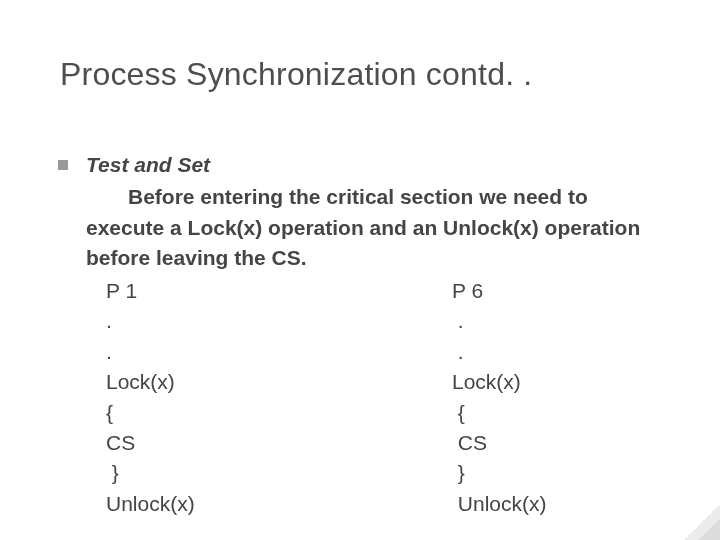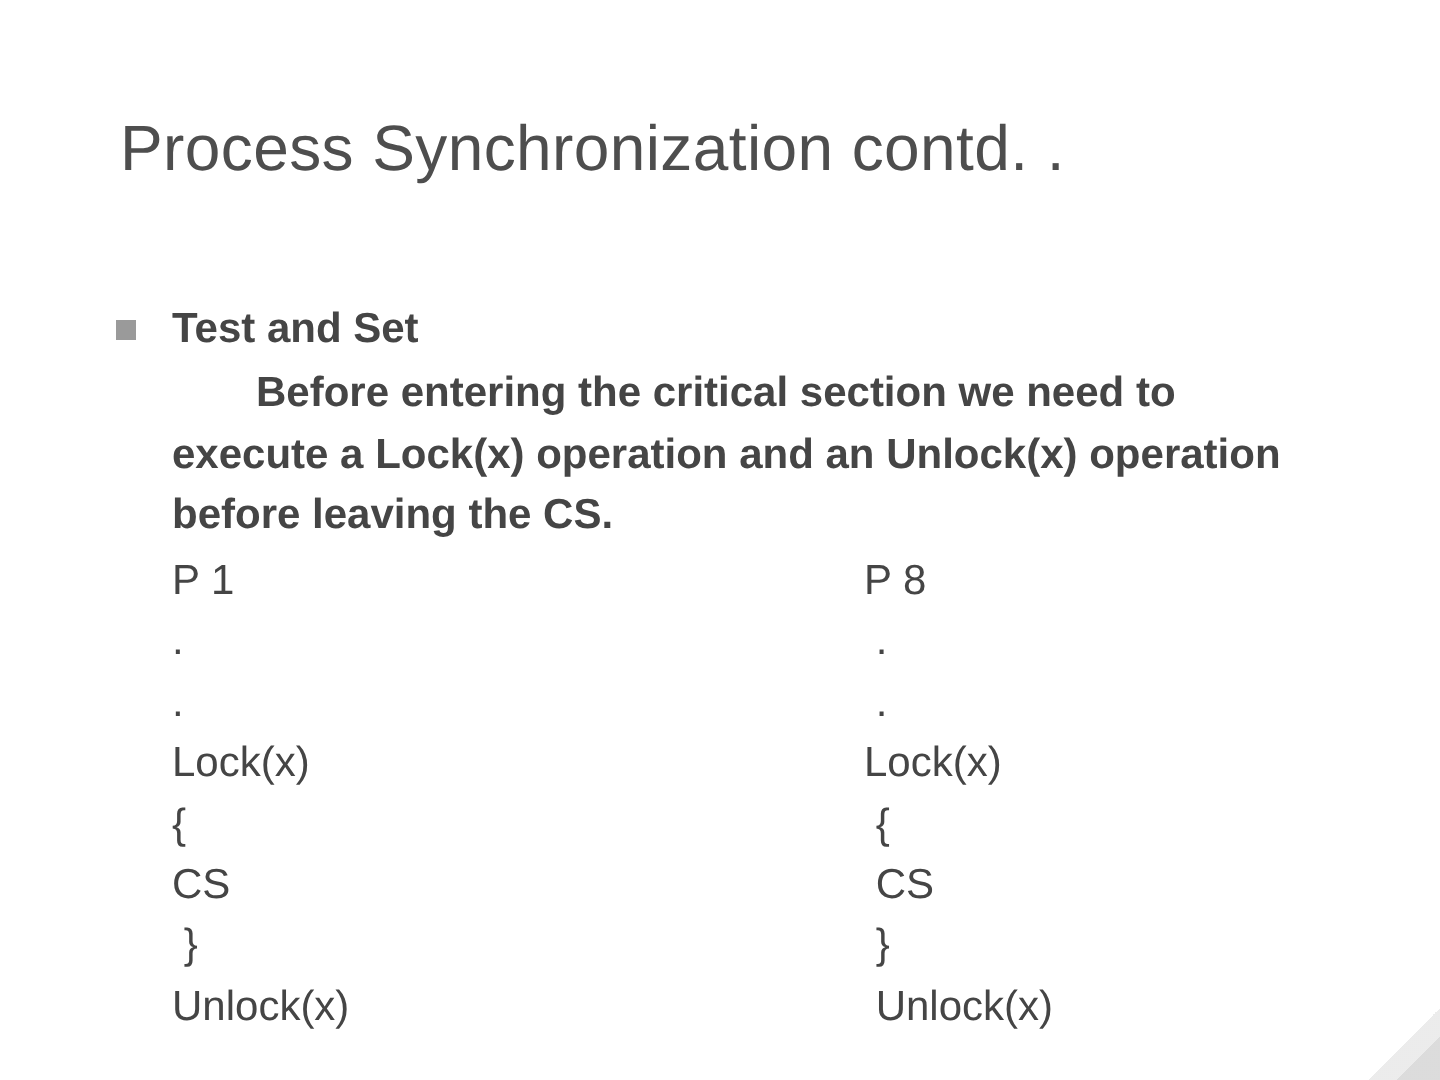--- a/index.html
+++ b/index.html
@@ -46,32 +46,34 @@
     margin-right: 18px;
   }
   .content {
     flex: 1 1 auto;
     font-size: 21px;
     line-height: 1.45;
     color: #454545;
   }
   .subhead {
     font-weight: 700;
+    font-style: italic;
   }
   .desc {
     margin-top: 2px;
     font-weight: bold;
   }
   .desc .indent {
     display: inline-block;
     width: 42px;
   }
   .cols {
     margin-top: 2px;
     display: flex;
+    margin-left: 20px;
   }
   .col {
     font-size: 21px;
     line-height: 1.45;
   }
   .col.left  { flex: 0 0 340px; }
   .col.right { flex: 1 1 auto; padding-left: 6px; }
   .col .line { white-space: pre; }
   .corner {
     position: absolute;
@@ -104,21 +106,21 @@
             <div class="line">P 1</div>
             <div class="line">.</div>
             <div class="line">.</div>
             <div class="line">Lock(x)</div>
             <div class="line">{</div>
             <div class="line">CS</div>
             <div class="line"> }</div>
             <div class="line">Unlock(x)</div>
           </div>
           <div class="col right">
-            <div class="line">P 8</div>
+            <div class="line">P 6</div>
             <div class="line"> .</div>
             <div class="line"> .</div>
             <div class="line">Lock(x)</div>
             <div class="line"> {</div>
             <div class="line"> CS</div>
             <div class="line"> }</div>
             <div class="line"> Unlock(x)</div>
           </div>
         </div>
 

